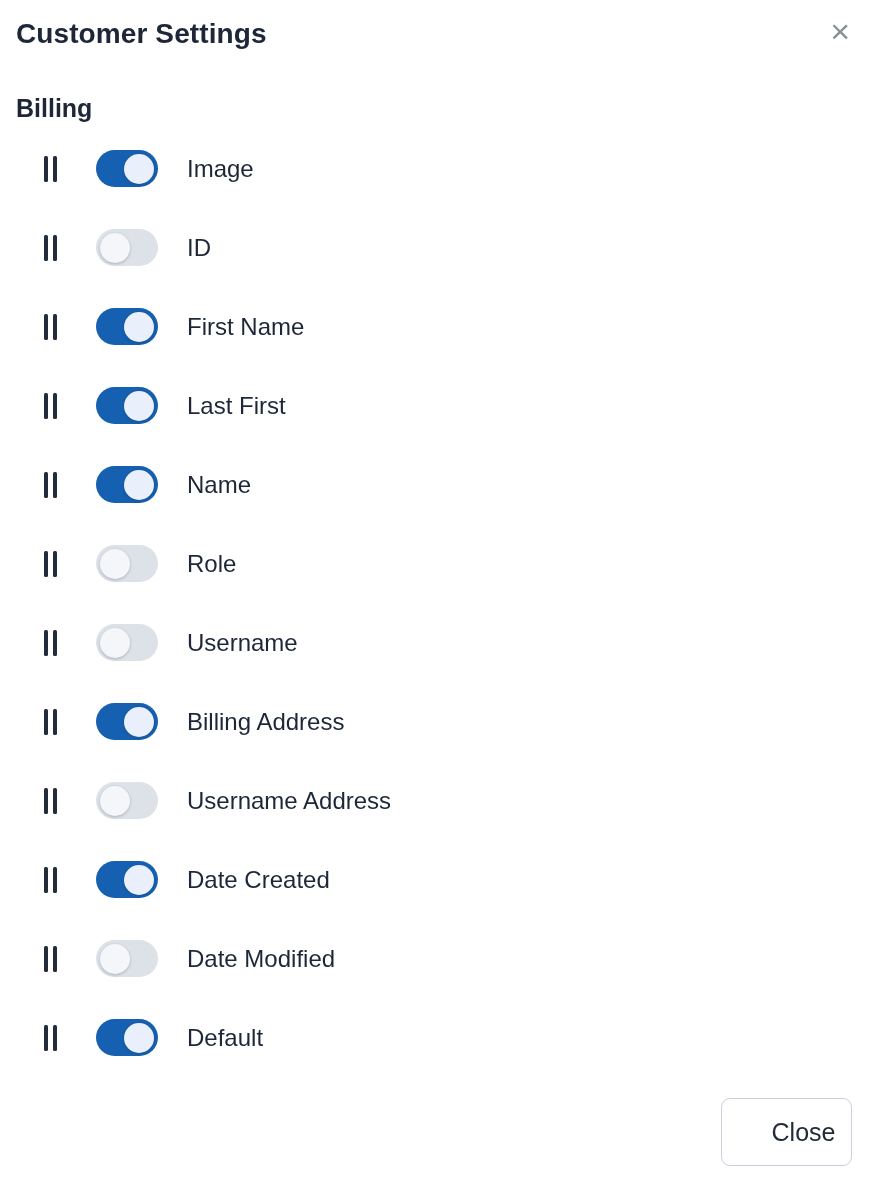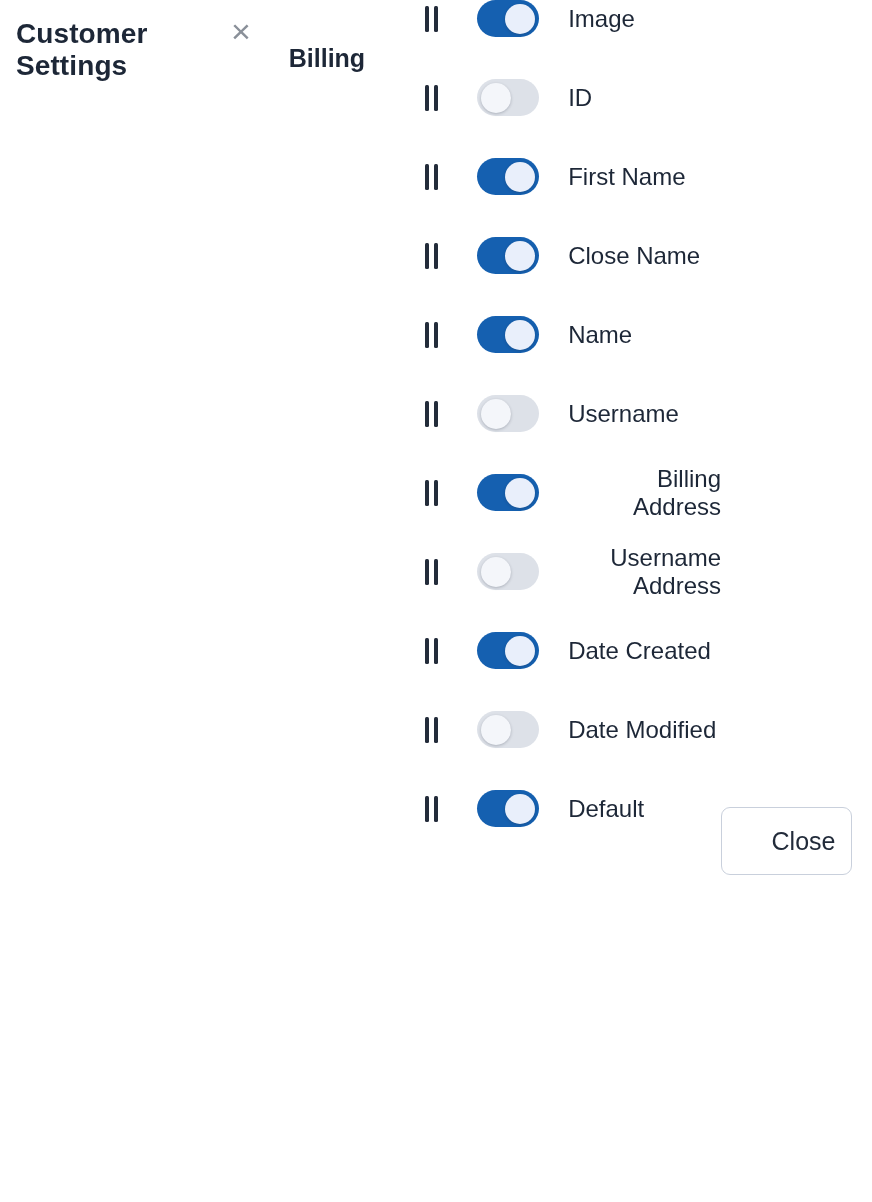--- a/index.html
+++ b/index.html
@@ -3,21 +3,21 @@
 <meta charset="utf-8">
 <style>
   * { margin: 0; padding: 0; box-sizing: border-box; }
   html, body {
     width: 872px; height: 1202px;
     background: #ffffff;
     font-family: "Liberation Sans", sans-serif;
     color: var(--text, #1d2737);
     overflow: hidden;
   }
-  .modal { width: 872px; height: 896px; display: flex; flex-direction: row; }
+  .modal { width: 872px; height: 896px; display: flex; flex-direction: column; }
 
   
   .modal-header {
     display: flex; justify-content: space-between; align-items: flex-start;
     padding: 18px 16px 0 16px;
   }
   .modal-title { font-size: 28px; font-weight: 700; letter-spacing: 0.1px; }
   .close-btn {
     background: none; border: none; cursor: pointer;
     font-size: 34px; line-height: 30px; color: #8a9099;
@@ -128,34 +128,44 @@
     </div>
 
     <div class="column-row">
       <span class="drag-handle">
         <i></i>
           <i></i>
       </span>
       <button class="toggle on" role="switch" aria-checked="true">
         <span class="knob"></span>
       </button>
-      <span class="row-label">Close Name</span>
+      <span class="row-label">Last First</span>
     </div>
 
     <div class="column-row">
       <span class="drag-handle">
         <i></i>
           <i></i>
       </span>
       <button class="toggle on" role="switch" aria-checked="true">
         <span class="knob"></span>
       </button>
       <span class="row-label">Name</span>
     </div>
 
+    <div class="column-row">
+      <span class="drag-handle">
+        <i></i>
+          <i></i>
+      </span>
+      <button class="toggle off" role="switch" aria-checked="false">
+        <span class="knob"></span>
+      </button>
+      <span class="row-label">Role</span>
+    </div>
 
     <div class="column-row">
       <span class="drag-handle">
         <i></i>
           <i></i>
       </span>
       <button class="toggle off" role="switch" aria-checked="false">
         <span class="knob"></span>
       </button>
       <span class="row-label">Username</span>

